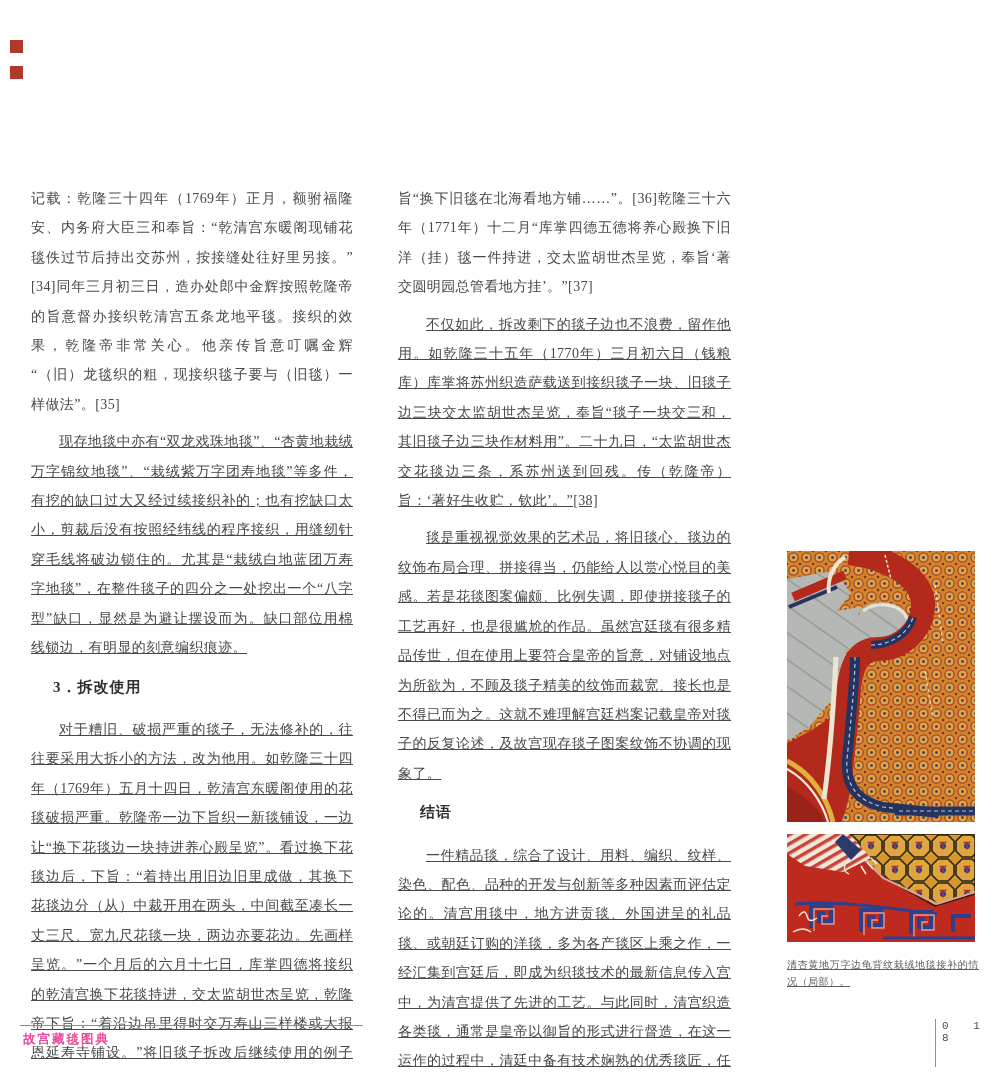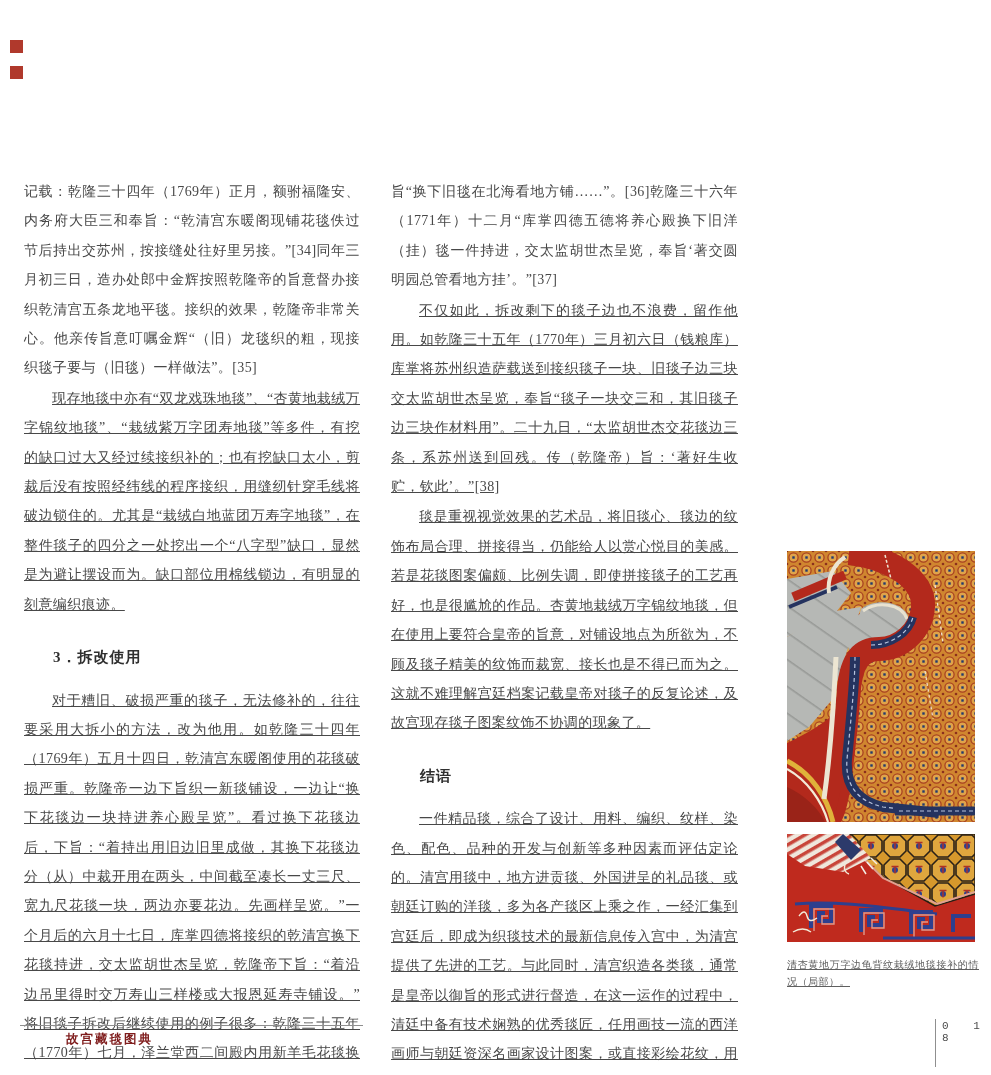--- a/index.html
+++ b/index.html
@@ -9,38 +9,38 @@
   }
   .edge-marker{position:absolute;left:10px;width:13px;height:13px;background:#b0392c;}
   .edge-marker.m1{top:40px;}
   .edge-marker.m2{top:66px;}
   .col{
     position:absolute;top:176px;font-size:14px;line-height:29.4px;
     text-align:justify;color:#484848;letter-spacing:.4px;
   }
   .col-left{left:23px;width:338px;}
   .col-right{left:390px;width:349px;}
-  .col p{margin:1px;}
+  .col p{margin:8px;}
   .col p.indent{text-indent:2em;text-decoration:underline;}
   .col h3{
-    margin:24px 0 13px 0;font-size:15px;line-height:29.4px;font-weight:600;
+    margin:10px 0 13px 0;font-size:15px;line-height:29.4px;font-weight:600;
     color:#2f2f2f;text-indent:2em;letter-spacing:1px;
   }
   .fig{position:absolute;left:787px;overflow:hidden;background:#d0862f;}
   .fig1{top:551px;width:188px;height:271px;}
   .fig2{top:834px;width:188px;height:108px;background:#bf2a1e;}
   .fig svg{display:block;}
   .caption{
     position:absolute;left:787px;top:956px;width:192px;
     font-size:10px;line-height:17px;color:#5f5f5f;text-align:justify;letter-spacing:.5px;text-decoration:underline;
   }
   .footer-rule{position:absolute;left:20px;top:1025px;width:343px;height:1px;background:#8f8f8f;}
   .footer-title{
-    position:absolute;left:23px;top:1031px;font-size:12.5px;color:#7f1d1d;
-    letter-spacing:2px;font-weight:600;margin-left:43px;
+    position:absolute;left:23px;top:1031px;font-size:12.5px;color:#ec4899;
+    letter-spacing:2px;font-weight:600;
   }
   .pagenum-rule{position:absolute;left:935px;top:1019px;width:1px;height:48px;background:#8f8f8f;}
   .pagenum{
     position:absolute;left:942px;top:1020px;font-size:11px;color:#4a4a4a;
     font-family:Liberation Mono, monospace;letter-spacing:9px;
   }
 </style>
 </head>
 <body>
 
@@ -52,21 +52,21 @@
   <div class="col col-left">
     <p>记载：乾隆三十四年（1769年）正月，额驸福隆安、内务府大臣三和奉旨：“乾清宫东暖阁现铺花毯佚过节后持出交苏州，按接缝处往好里另接。”[34]同年三月初三日，造办处郎中金辉按照乾隆帝的旨意督办接织乾清宫五条龙地平毯。接织的效果，乾隆帝非常关心。他亲传旨意叮嘱金辉“（旧）龙毯织的粗，现接织毯子要与（旧毯）一样做法”。[35]</p>
     <p class="indent">现存地毯中亦有“双龙戏珠地毯”、“杏黄地栽绒万字锦纹地毯”、“栽绒紫万字团寿地毯”等多件，有挖的缺口过大又经过续接织补的；也有挖缺口太小，剪裁后没有按照经纬线的程序接织，用缝纫针穿毛线将破边锁住的。尤其是“栽绒白地蓝团万寿字地毯”，在整件毯子的四分之一处挖出一个“八字型”缺口，显然是为避让摆设而为。缺口部位用棉线锁边，有明显的刻意编织痕迹。</p>
     <h3>3．拆改使用</h3>
     <p class="indent">对于糟旧、破损严重的毯子，无法修补的，往往要采用大拆小的方法，改为他用。如乾隆三十四年（1769年）五月十四日，乾清宫东暖阁使用的花毯破损严重。乾隆帝一边下旨织一新毯铺设，一边让“换下花毯边一块持进养心殿呈览”。看过换下花毯边后，下旨：“着持出用旧边旧里成做，其换下花毯边分（从）中裁开用在两头，中间截至凑长一丈三尺、宽九尺花毯一块，两边亦要花边。先画样呈览。”一个月后的六月十七日，库掌四德将接织的乾清宫换下花毯持进，交太监胡世杰呈览，乾隆帝下旨：“着沿边吊里得时交万寿山三样楼或大报恩延寿寺铺设。”将旧毯子拆改后继续使用的例子很多：乾隆三十五年（1770年）七月，泽兰堂西二间殿内用新羊毛花毯换下糟旧的毯子，乾隆帝下旨，将“其换下的旧毯交万寿山”。同年十一月二十三日，西苑瀛台涵元殿换下旧毯一块，乾隆帝又下</p>
   </div>
 
   <div class="col col-right">
     <p>旨“换下旧毯在北海看地方铺……”。[36]乾隆三十六年（1771年）十二月“库掌四德五德将养心殿换下旧洋（挂）毯一件持进，交太监胡世杰呈览，奉旨‘著交圆明园总管看地方挂’。”[37]</p>
     <p class="indent">不仅如此，拆改剩下的毯子边也不浪费，留作他用。如乾隆三十五年（1770年）三月初六日（钱粮库）库掌将苏州织造萨载送到接织毯子一块、旧毯子边三块交太监胡世杰呈览，奉旨“毯子一块交三和，其旧毯子边三块作材料用”。二十九日，“太监胡世杰交花毯边三条，系苏州送到回残。传（乾隆帝）旨：‘著好生收贮，钦此’。”[38]</p>
-    <p class="indent">毯是重视视觉效果的艺术品，将旧毯心、毯边的纹饰布局合理、拼接得当，仍能给人以赏心悦目的美感。若是花毯图案偏颇、比例失调，即使拼接毯子的工艺再好，也是很尴尬的作品。杏黄地栽绒万字锦纹地毯，但在使用上要符合皇帝的旨意，对铺设地点为所欲为，不顾及毯子精美的纹饰而裁宽、接长也是不得已而为之。这就不难理解宫廷档案记载皇帝对毯子的反复论述，及故宫现存毯子图案纹饰不协调的现象了。</p>
+    <p class="indent">毯是重视视觉效果的艺术品，将旧毯心、毯边的纹饰布局合理、拼接得当，仍能给人以赏心悦目的美感。若是花毯图案偏颇、比例失调，即使拼接毯子的工艺再好，也是很尴尬的作品。虽然宫廷毯有很多精品传世，但在使用上要符合皇帝的旨意，对铺设地点为所欲为，不顾及毯子精美的纹饰而裁宽、接长也是不得已而为之。这就不难理解宫廷档案记载皇帝对毯子的反复论述，及故宫现存毯子图案纹饰不协调的现象了。</p>
     <h3>结语</h3>
     <p class="indent">一件精品毯，综合了设计、用料、编织、纹样、染色、配色、品种的开发与创新等多种因素而评估定论的。清宫用毯中，地方进贡毯、外国进呈的礼品毯、或朝廷订购的洋毯，多为各产毯区上乘之作，一经汇集到宫廷后，即成为织毯技术的最新信息传入宫中，为清宫提供了先进的工艺。与此同时，清宫织造各类毯，通常是皇帝以御旨的形式进行督造，在这一运作的过程中，清廷中备有技术娴熟的优秀毯匠，任用画技一流的西洋画师与朝廷资深名画家设计图案，或直接彩绘花纹，用料不计成本，并不断借鉴民间、国外的各类上乘织品的技术完成的。基于上</p>
   </div>
 
   <div class="fig fig1">
     <svg width="188" height="271" viewBox="0 0 188 271" xmlns="http://www.w3.org/2000/svg">
       <defs>
         <pattern id="med" width="13" height="13" patternUnits="userSpaceOnUse">
           <rect width="13" height="13" fill="#d0862f"></rect>
           <circle cx="6.5" cy="6.5" r="4.6" fill="#e0a44a" stroke="#a84020" stroke-width="1.3"></circle>

